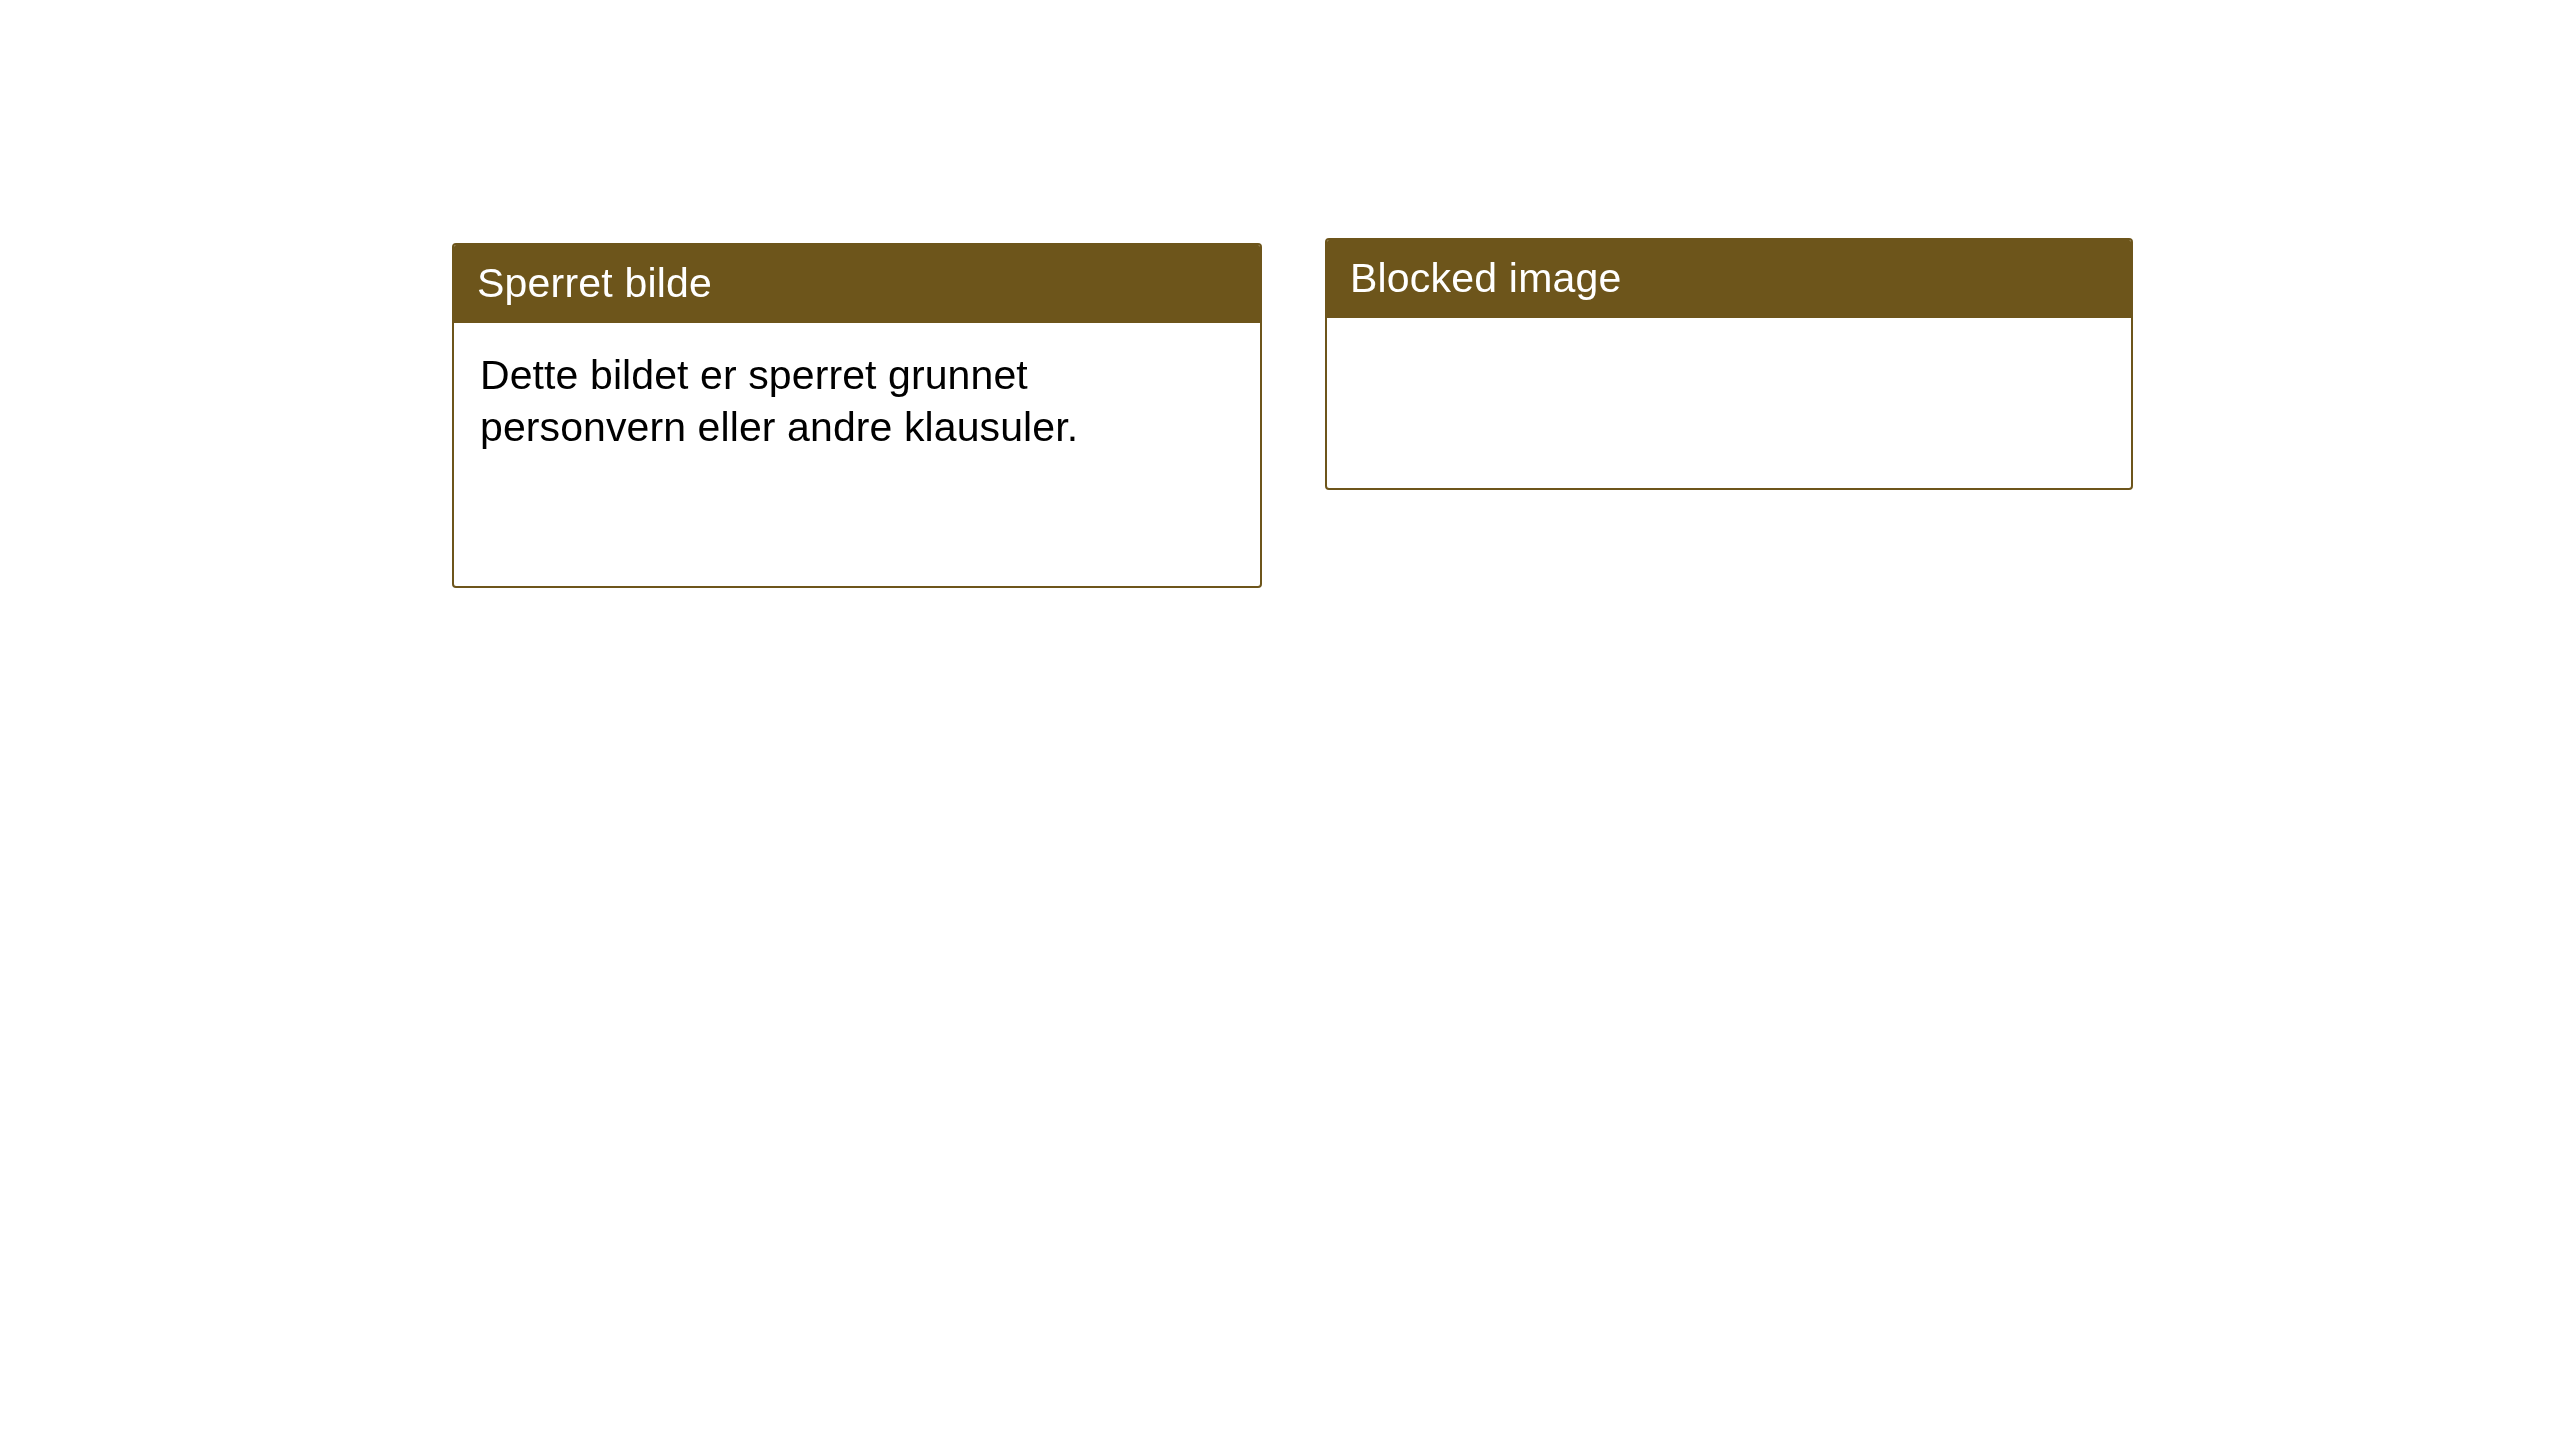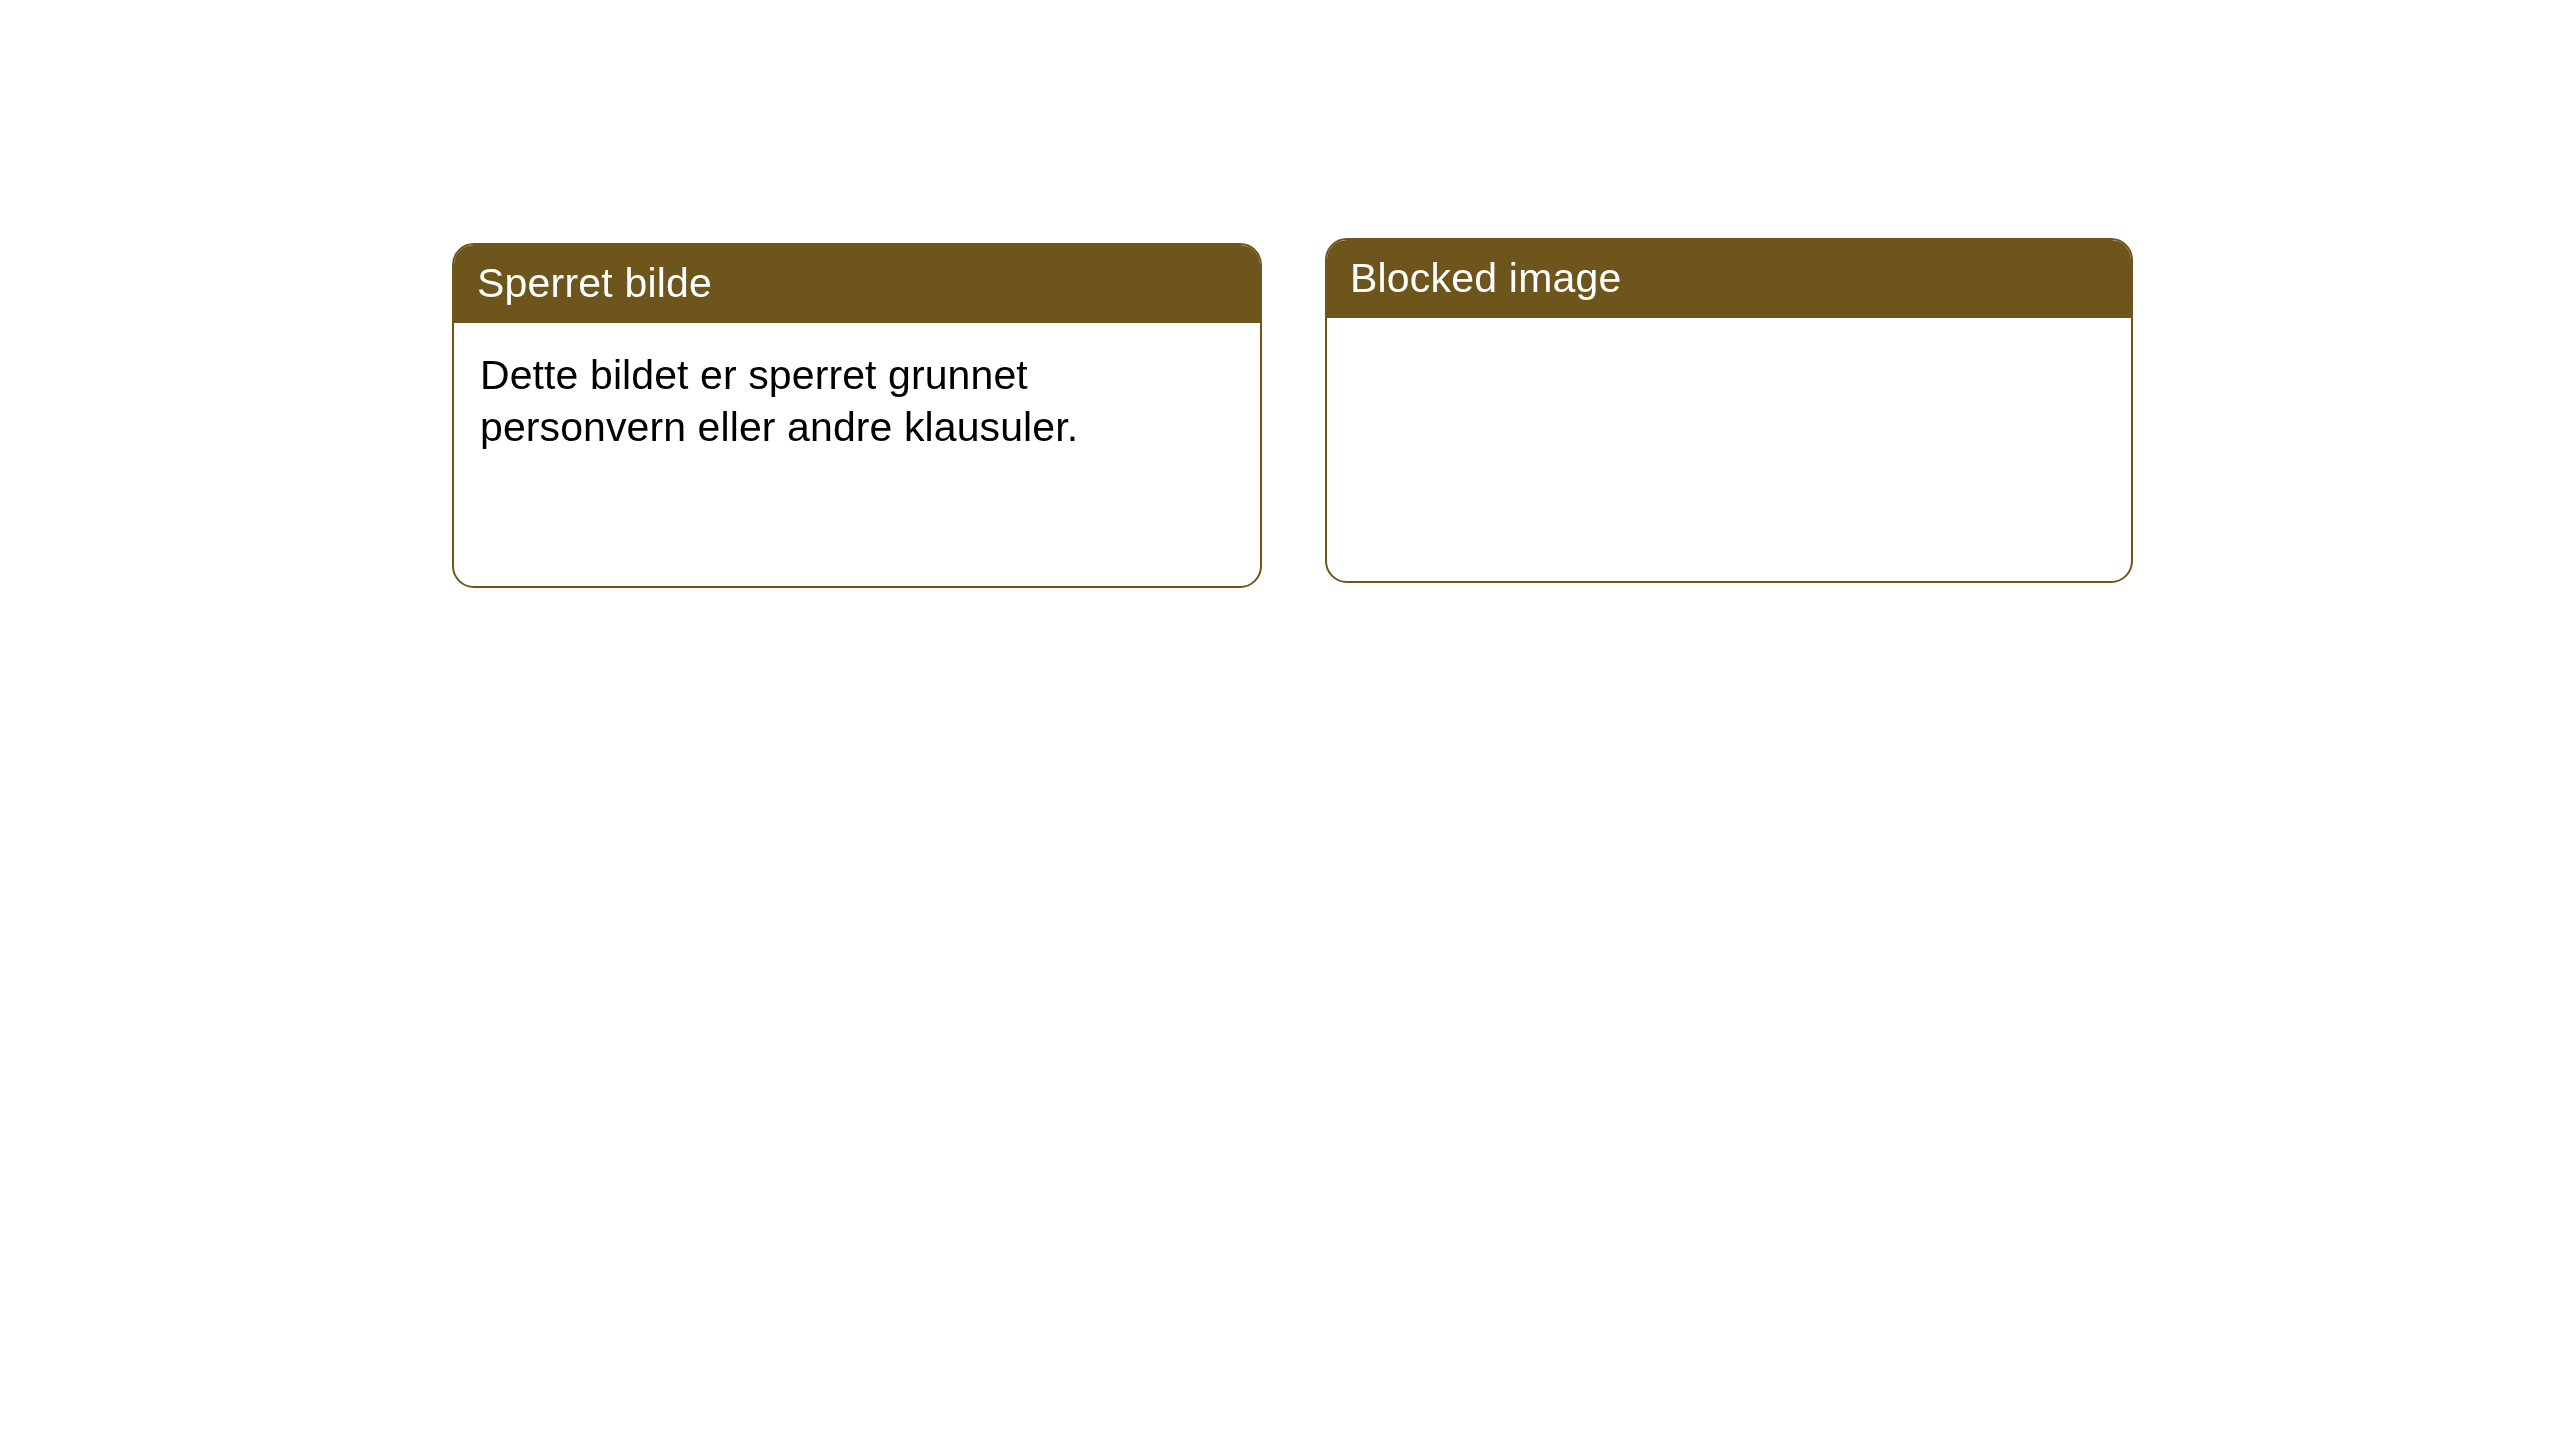--- a/index.html
+++ b/index.html
@@ -19,34 +19,34 @@
     left: 0;
     top: 0;
     width: 2560px;
     height: 1440px;
   }
   .notice-card {
     position: absolute;
     box-sizing: border-box;
     background: #ffffff;
     border: 2px solid #6d551b;
-    border-radius: 22px;
+    border-radius: 4px;
     overflow: hidden;
   }
   .notice-card.card-no {
     left: 452px;
     top: 243px;
     width: 810px;
     height: 345px;
   }
   .notice-card.card-en {
     left: 1325px;
     top: 238px;
     width: 808px;
-    height: 345px;
+    height: 252px;
   }
   .card-header {
     background: #6d551b;
     color: #ffffff;
     font-size: 41px;
     line-height: 1;
     padding: 18px 0 19px 23px;
     letter-spacing: 0.2px;
     white-space: nowrap;
   }

